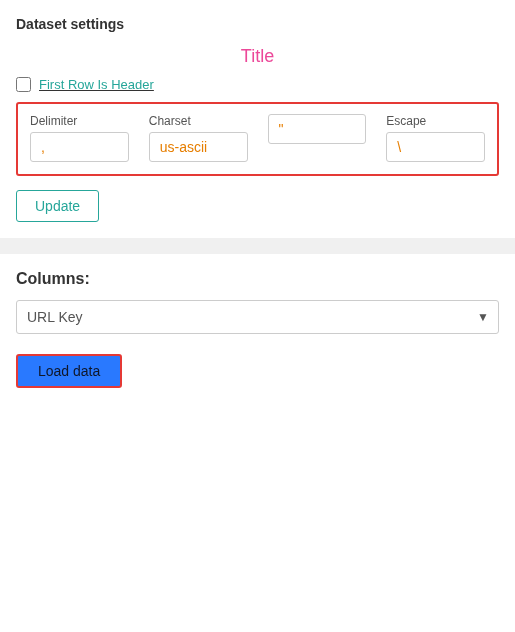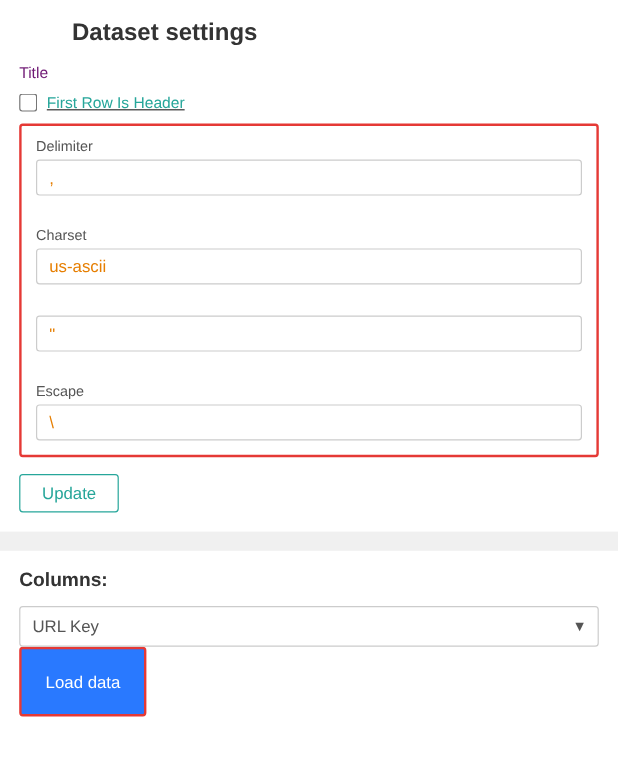--- a/index.html
+++ b/index.html
@@ -10,31 +10,31 @@
       background: #fff;
       width: 515px;
       min-height: 632px;
     }
 
     .page-container {
       padding: 16px 16px 20px 16px;
     }
 
     .section-title {
-      font-size: 20px;
+      font-size: 14px;
       font-weight: bold;
       color: #333;
       margin-bottom: 14px;
-      margin-left: 44px;
     }
 
     .field-label {
-      font-size: 13px;
-      color: #701a75;
+      font-size: 18px;
+      color: #ec4899;
       margin-bottom: 4px;
+      text-align: center;
     }
 
     .title-input {
       width: 100%;
       padding: 7px 10px;
       font-size: 14px;
       border: 2px solid #e53935;
       border-radius: 3px;
       outline: none;
       color: #333;
@@ -65,21 +65,21 @@
 
     .csv-settings-box {
       border: 2px solid #e53935;
       border-radius: 3px;
       padding: 10px 12px 12px 12px;
       margin-bottom: 14px;
     }
 
     .csv-grid {
       display: grid;
-      grid-template-columns: 1fr;
+      grid-template-columns: 1fr 1fr 1fr 1fr;
       gap: 26px 20px;
     }
 
     .csv-field-label {
       font-size: 12px;
       color: #555;
       margin-bottom: 4px;
     }
 
     .csv-input {
@@ -128,20 +128,21 @@
       border: 1px solid #ccc;
       border-radius: 3px;
       outline: none;
       color: #555;
       margin-bottom: 12px;
     }
 
     .select-wrapper {
       position: relative;
       width: 100%;
+      margin-bottom: 20px;
     }
 
     .url-key-select {
       width: 100%;
       padding: 8px 30px 8px 10px;
       font-size: 14px;
       border: 1px solid #ccc;
       border-radius: 3px;
       outline: none;
       color: #555;
@@ -155,23 +156,23 @@
       right: 10px;
       top: 50%;
       transform: translateY(-50%);
       pointer-events: none;
       color: #555;
       font-size: 12px;
     }
 
     .load-data-btn {
       display: inline-block;
-      padding: 19px 20px;
-      font-size: 14px;
-      color: #ffffff;
+      padding: 7px 20px;
+      font-size: 14px;
+      color: #0f172a;
       background: #2979ff;
       border: 2px solid #e53935;
       border-radius: 3px;
       cursor: pointer;
       font-weight: 500;
     }
   </style>
 </head>
 <body>
 

